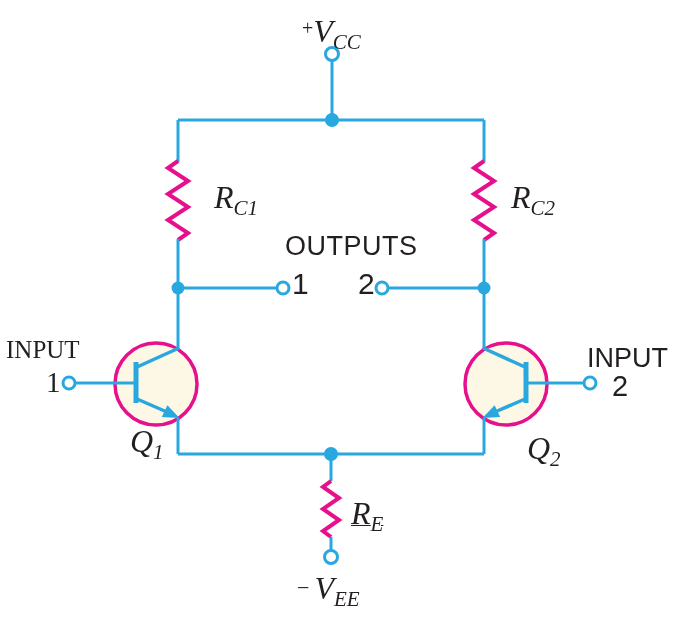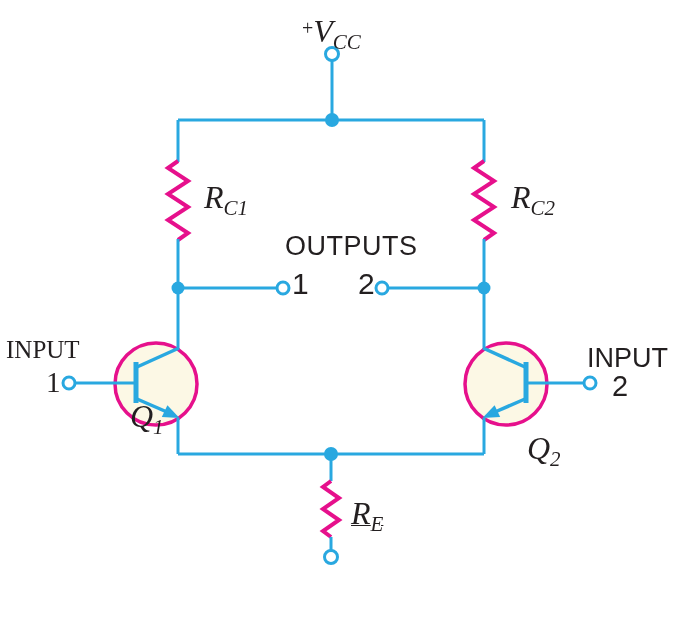--- a/index.html
+++ b/index.html
@@ -90,42 +90,45 @@
     <path class="wire" d="M331 454 V481"></path>
     <path class="resistor" d="M331 481 l-8 6 l16 11 l-16 11 l16 11 l-16 11 l8 6"></path>
     <path class="wire" d="M331 537 V551"></path>
     <circle class="terminal" cx="331" cy="557" r="6.5"></circle>
   </svg>
 
   <div class="lbl" style="left:302px;top:15px;">
     <span class="pre">+</span><span class="it">V</span><span class="sb">CC</span>
   </div>
 
-  <div class="lbl" style="left:204px;top:181px;">
+  <div class="lbl" style="left:214px;top:181px;">
     <span class="it">R</span><span class="sb">C1</span>
   </div>
   <div class="lbl" style="left:502px;top:181px;margin-left:9px;">
     <span class="it">R</span><span class="sb">C2</span>
   </div>
 
   <div class="lbl sans outputs-title" style="left:285px;top:233px;text-align:right;">OUTPUTS</div>
   <div class="lbl sans out-num" style="left:292px;top:269px;">1</div>
   <div class="lbl sans out-num" style="left:358px;top:269px;">2</div>
 
   <div class="lbl serif in-word-serif" style="left:6px;top:337px;">INPUT</div>
   <div class="lbl serif in-num" style="left:46px;top:368px;">1</div>
 
   <div class="lbl sans in-word-sans" style="left:587px;top:345px;">INPUT</div>
   <div class="lbl sans in-num" style="left:612px;top:372px;">2</div>
 
-  <div class="lbl" style="left:130px;top:400px;">
+  <div class="lbl" style="left:130px;top:425px;">
     <span class="it">Q</span><span class="sb">1</span>
   </div>
   <div class="lbl" style="left:527px;top:426px;margin-top:6px;">
     <span class="it">Q</span><span class="sb">2</span>
   </div>
 
   <div class="lbl" style="left:351px;top:497px;text-decoration:underline;">
     <span class="it">R</span><span class="sb">E</span>
   </div>
 
+  <div class="lbl" style="left:297px;top:572px;">
+    <span class="pre-minus">−</span><span class="it">V</span><span class="sb">EE</span>
+  </div>
 
 </div>
 
 </body></html>

